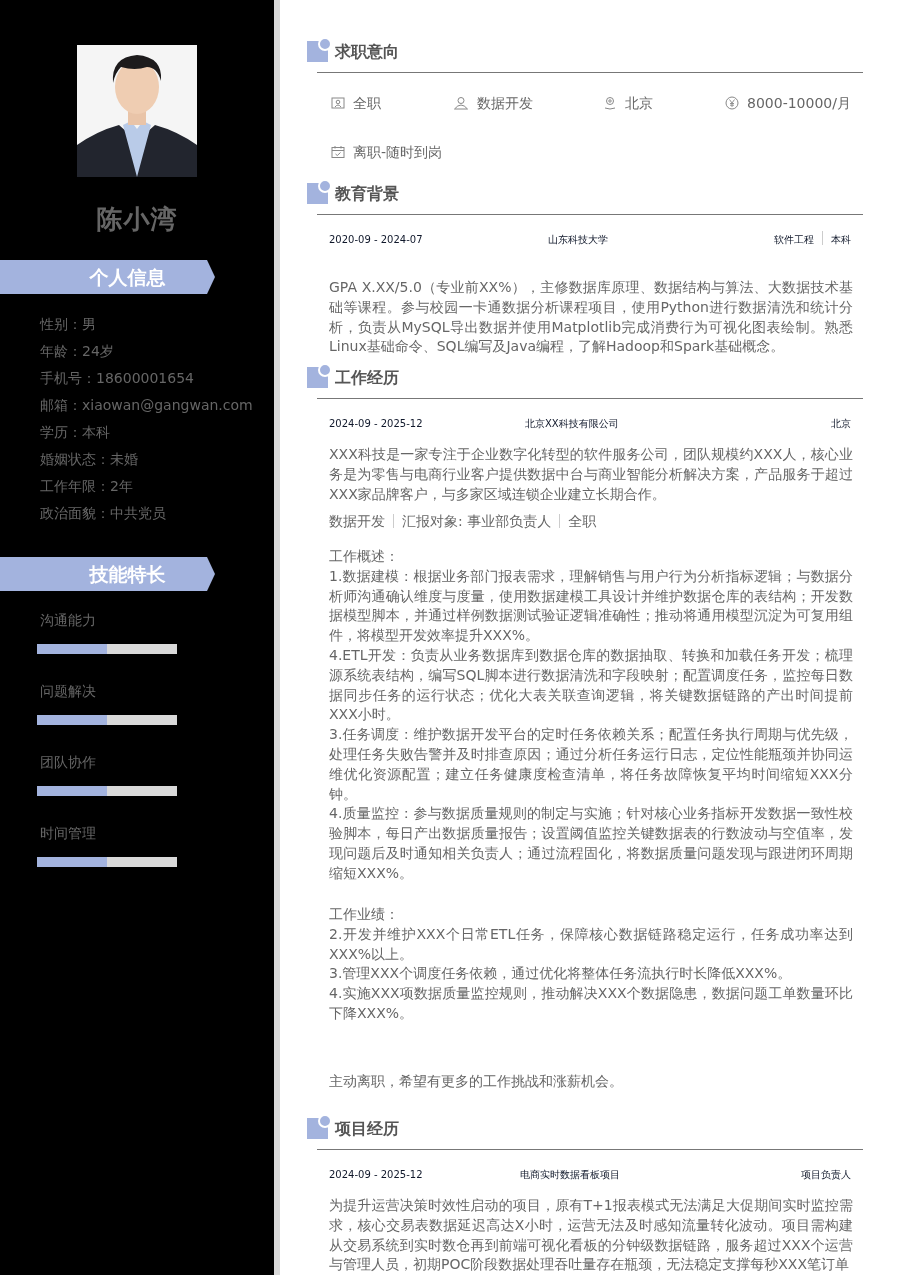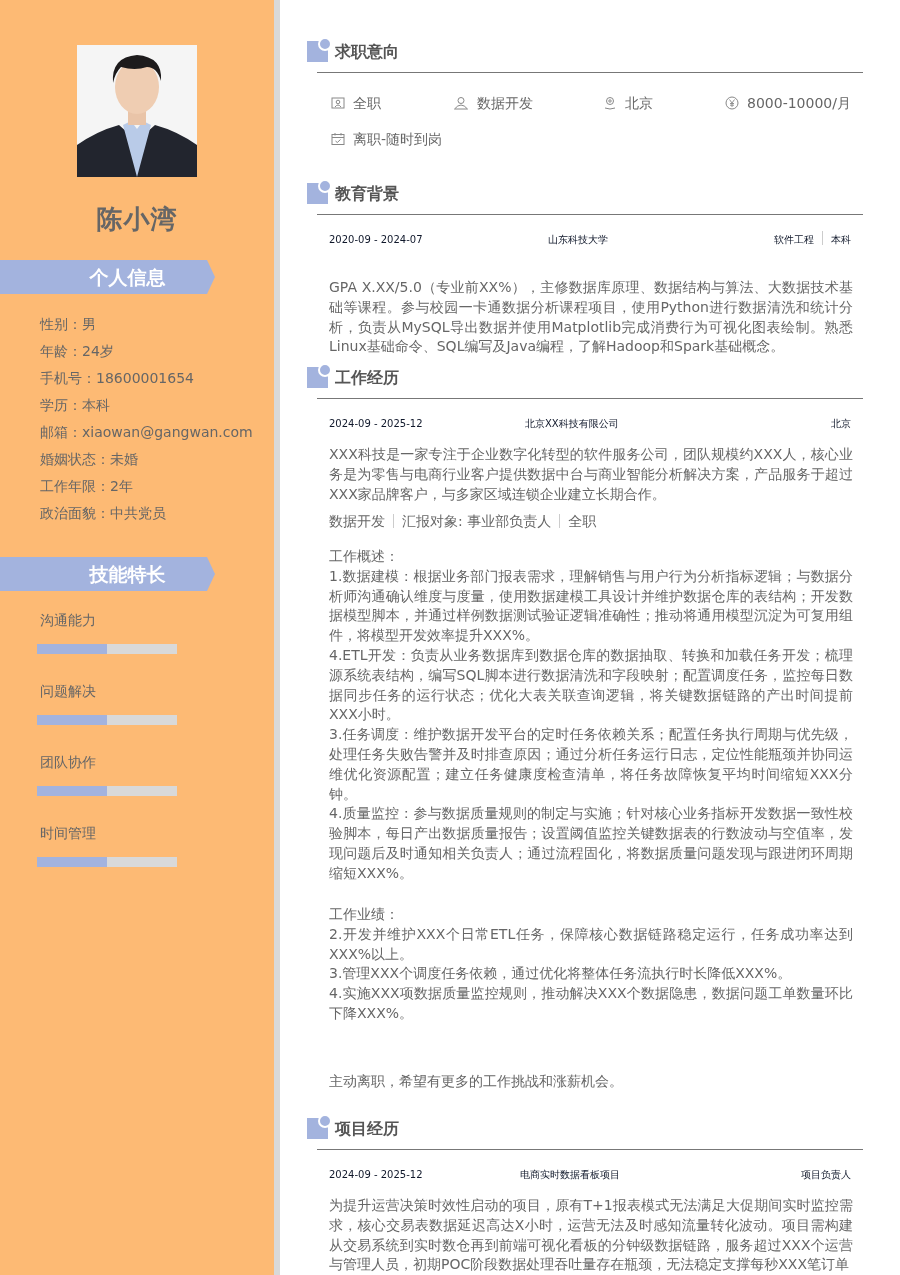--- a/index.html
+++ b/index.html
@@ -1,19 +1,19 @@
 <!DOCTYPE html>
 <html><head>
 <meta charset="utf-8">
 <style>
   * { margin: 0; padding: 0; box-sizing: border-box; }
   html, body { width: 900px; height: 1275px; overflow: hidden; background: #ffffff; }
   body { font-family: "DejaVu Sans", "Liberation Sans", sans-serif; color: #555555; position: relative; }
 
-  .sidebar { position: absolute; left: 0; top: 0; width: 274px; height: 1275px; background: #fdba74; padding-left: 24px; }
+  .sidebar { position: absolute; left: 0; top: 0; width: 274px; height: 1275px; background: #000000; padding-left: 24px; }
   .divider-bar { position: absolute; left: 274px; top: 0; width: 6px; height: 1275px; background: #d9d9d9; }
 
   .photo { position: absolute; left: 77px; top: 45px; width: 120px; height: 132px; background: #f4f4f4; overflow: hidden; }
   .name { position: absolute; left: 0; width: 274px; top: 202px; text-align: center; font-size: 26px; font-weight: bold; color: #666666; letter-spacing: 1px; }
 
   .ribbon { position: absolute; left: 0; width: 215px; height: 34px; background: #a3b3de;
     clip-path: polygon(0 0, 207px 0, 215px 50%, 207px 100%, 0 100%); }
   .ribbon span { position: absolute; left: 0; width: 255px; top: 5px; text-align: center; color: #ffffff; font-size: 19px; font-weight: bold; }
 
   .info-list { position: absolute; left: 40px; top: 314px; }
@@ -62,22 +62,22 @@
   <div class="name">陈小湾</div>
 
   <div class="ribbon" style="top:260px;">
     <span>个人信息</span>
   </div>
 
   <div class="info-list">
     <div class="info-item">性别：男</div>
     <div class="info-item">年龄：24岁</div>
     <div class="info-item">手机号：18600001654</div>
+    <div class="info-item">邮箱：xiaowan@gangwan.com</div>
     <div class="info-item">学历：本科</div>
-    <div class="info-item">邮箱：xiaowan@gangwan.com</div>
     <div class="info-item">婚姻状态：未婚</div>
     <div class="info-item">工作年限：2年</div>
     <div class="info-item">政治面貌：中共党员</div>
   </div>
 
   <div class="ribbon" style="top:557px;">
     <span>技能特长</span>
   </div>
 
   <div class="skills">
@@ -136,21 +136,21 @@
         <circle cx="7" cy="5" r="1.2" fill="none" stroke="#888"></circle>
         <path d="M2 12 Q7 14 12 12" fill="none" stroke="#888"></path>
       </svg><span>北京</span>
   </div>
   <div class="intent-item" style="left:418px; top:93px;">
     <svg width="14" height="14" viewBox="0 0 14 14">
         <circle cx="7" cy="7" r="6" fill="none" stroke="#888"></circle>
         <path d="M4.5 3.5 L7 7 L9.5 3.5 M7 7 L7 11 M5 7.5 H9 M5 9.2 H9" fill="none" stroke="#888" stroke-width="0.9"></path>
       </svg><span>8000-10000/月</span>
   </div>
-  <div class="intent-item" style="left:24px; top:129px;text-align:right;">
+  <div class="intent-item" style="left:24px; top:142px;text-align:right;">
     <svg width="14" height="14" viewBox="0 0 14 14">
         <rect x="1" y="2.5" width="12" height="10" fill="none" stroke="#888"></rect>
         <path d="M1 5.5 H13 M4 1 V3.5 M10 1 V3.5 M4.5 9 L6.3 10.5 L9.5 7.5" fill="none" stroke="#888"></path>
       </svg><span>离职-随时到岗</span>
   </div>
 
   <div class="section-head" style="top:183px;">
     <div class="sq"></div>
     <div class="section-title">教育背景</div>
     <div class="section-line"></div>

